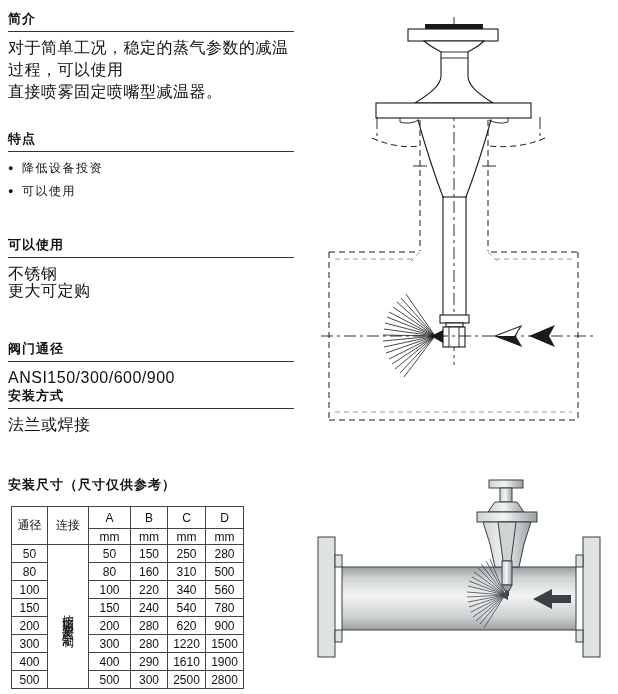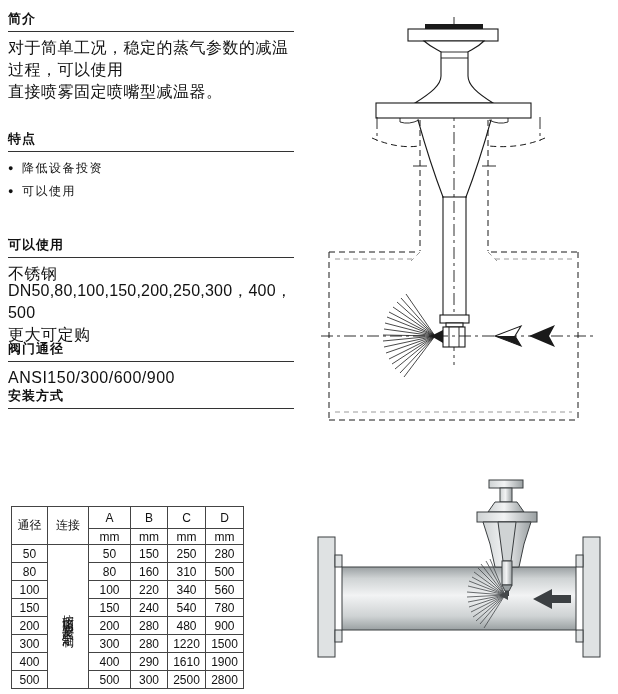--- a/index.html
+++ b/index.html
@@ -59,33 +59,36 @@
     <div class="bullet-row"><span class="bullet">●</span><span>降低设备投资</span></div>
     <div class="bullet-row"><span class="bullet">●</span><span>可以使用</span></div>
   </div>
 
   <div class="sec" style="top:236px">
     <div class="sec-title">可以使用</div>
     <div class="sec-body">不锈钢</div>
   </div>
 
   <div class="sec" style="top:280px">
-    <div class="sec-body" style="letter-spacing:.2px">DN50,80,100,150,200,250,300，400，500</div>
     <div class="sec-body">更大可定购</div>
   </div>
 
   <div class="sec" style="top:340px">
     <div class="sec-title">阀门通径</div>
     <div class="sec-body">ANSI150/300/600/900</div>
   </div>
 
   <div class="sec" style="top:387px">
     <div class="sec-title">安装方式</div>
-  </div>
-
+    <div class="sec-body">法兰或焊接</div>
+  </div>
+
+  <div class="sec" style="top:476px">
+    <div class="sec-title no-rule">安装尺寸（尺寸仅供参考）</div>
+  </div>
 
   <table class="dims">
     <colgroup>
         <col class="c-dn">
         <col class="c-cn">
         <col class="c-a">
         <col class="c-b">
         <col class="c-c">
         <col class="c-d">
       </colgroup>
@@ -134,21 +137,21 @@
         <td>150</td>
         <td>150</td>
         <td>240</td>
         <td>540</td>
         <td>780</td>
       </tr>
       <tr>
         <td>200</td>
         <td>200</td>
         <td>280</td>
-        <td>480</td>
+        <td>620</td>
         <td>900</td>
       </tr>
       <tr>
         <td>300</td>
         <td>300</td>
         <td>280</td>
         <td>1220</td>
         <td>1500</td>
       </tr>
       <tr>

